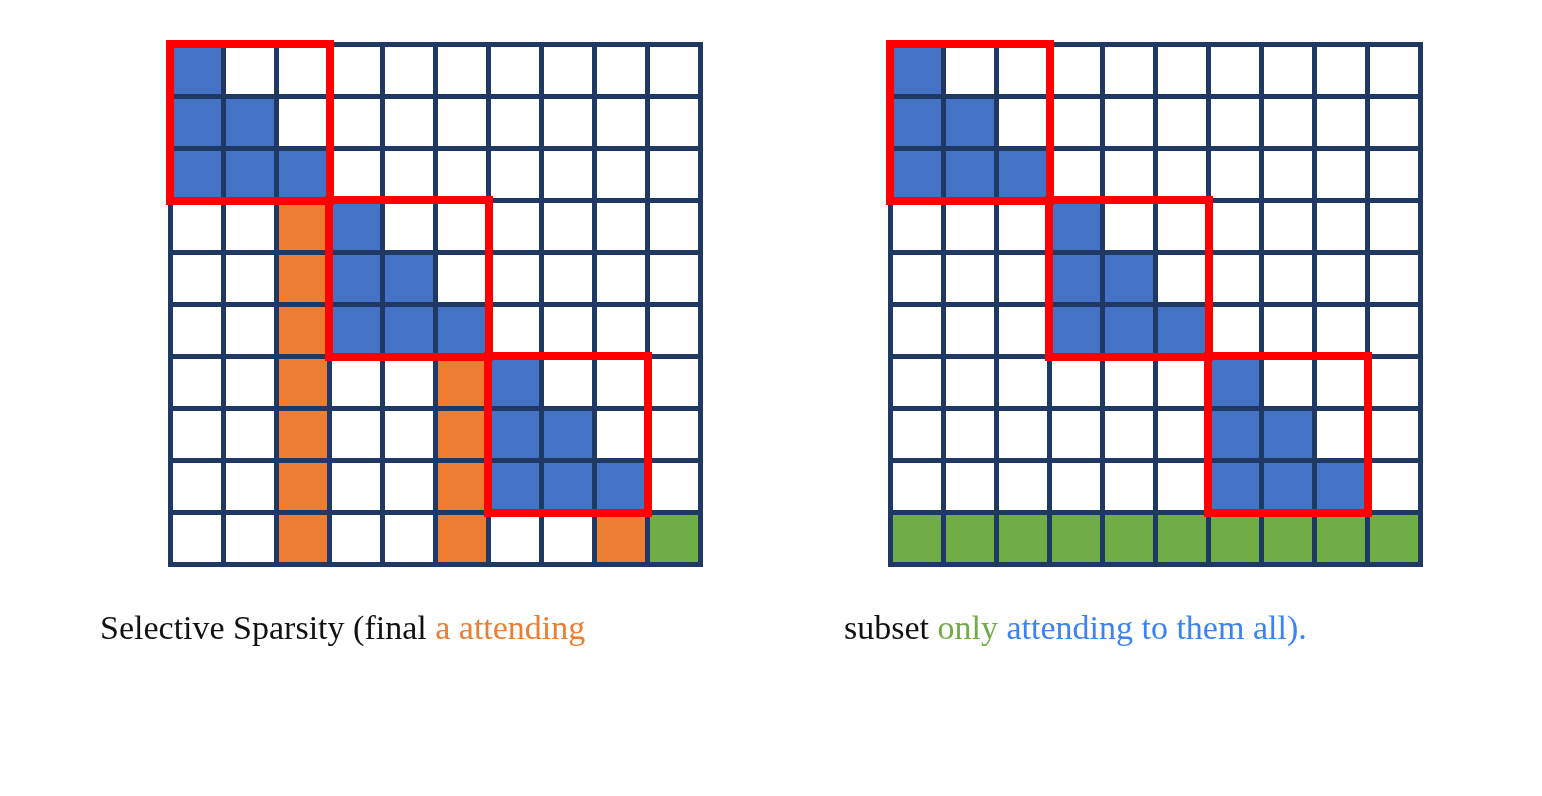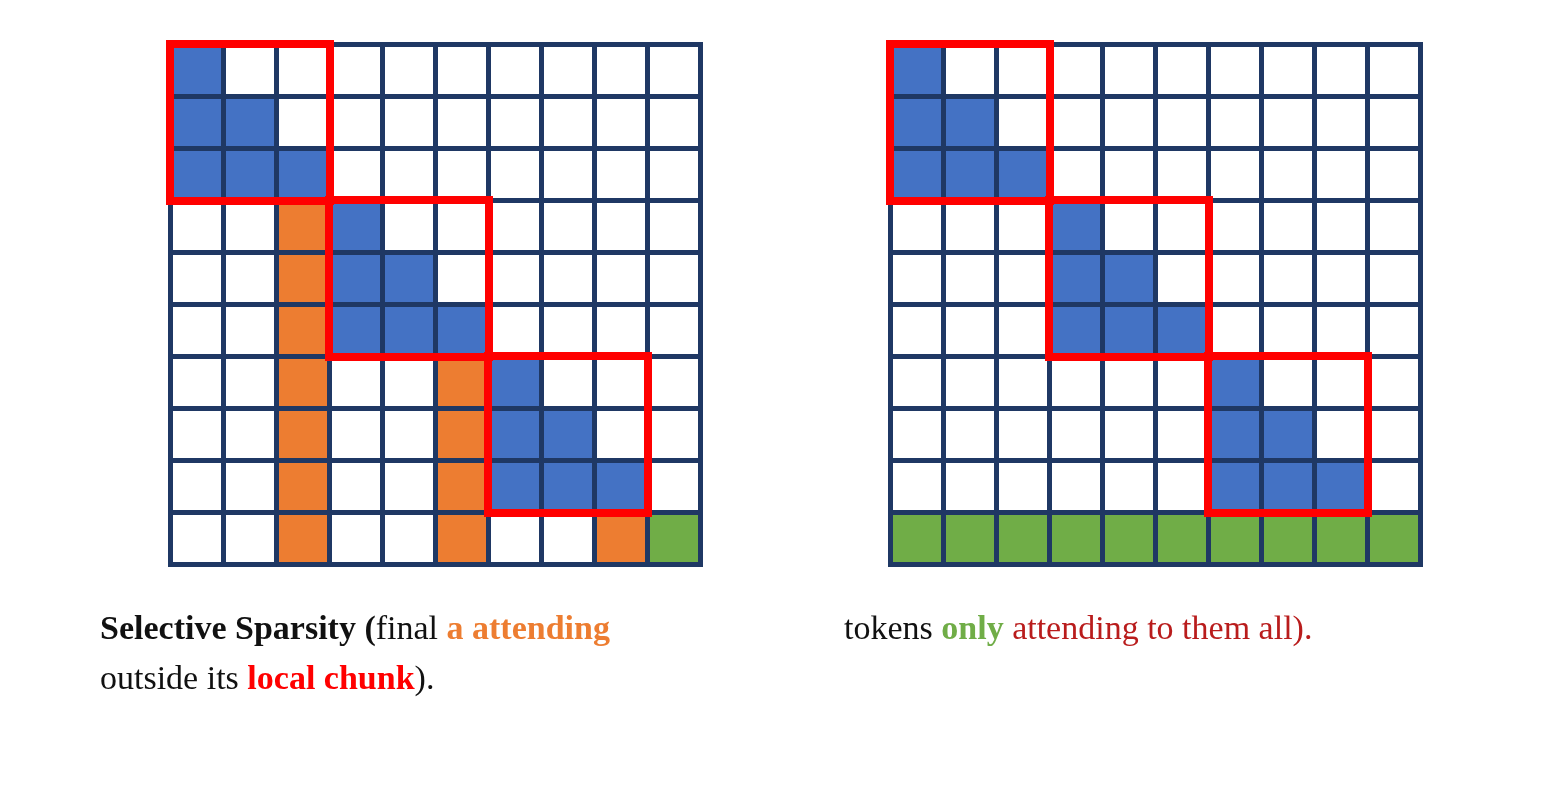--- a/index.html
+++ b/index.html
@@ -41,21 +41,21 @@
   .caption {
     position: absolute;
     top: 603px;
     font-size: 34px;
     line-height: 50px;
     white-space: nowrap;
   }
   .caption-left  { left: 100px; }
   .caption-right { left: 844px; }
   .cap-line { display: block; }
-  .seg-bold { font-weight: 700; }
+  .seg-bold { font-weight: 400; }
 </style>
 </head>
 <body>
 
 <div class="figure">
 
   <div class="panel">
     <div class="sparsity-grid grid-left" style="background: rgb(31, 56, 100);">
         <div class="cell" style="background: rgb(68, 114, 196);"></div>
         <div class="cell" style="background: rgb(255, 255, 255);"></div>
@@ -156,21 +156,20 @@
         <div class="cell" style="background: rgb(255, 255, 255);"></div>
         <div class="cell" style="background: rgb(255, 255, 255);"></div>
         <div class="cell" style="background: rgb(237, 125, 49);"></div>
         <div class="cell" style="background: rgb(112, 173, 71);"></div>
         <div class="chunk-box" style="border-color: rgb(255, 0, 0); left: -2px; top: -2px; width: 168px; height: 165px;"></div>
         <div class="chunk-box" style="border-color: rgb(255, 0, 0); left: 157px; top: 154px; width: 168px; height: 165px;"></div>
         <div class="chunk-box" style="border-color: rgb(255, 0, 0); left: 316px; top: 310px; width: 168px; height: 165px;"></div>
       </div>
     <div class="caption caption-left">
         <div class="cap-line"><span class="seg-bold" style="color: rgb(17, 17, 17);">Selective Sparsity (</span><span style="color: rgb(17, 17, 17);">final </span><span class="seg-bold" style="color: rgb(237, 125, 49);">a attending</span></div>
-        <div class="cap-line"><span style="color: rgb(17, 17, 17);">outside its </span><span class="seg-bold" style="color: rgb(255, 0, 0);">local chunk</span><span style="color: rgb(17, 17, 17);">).</span></div>
       </div>
   </div>
 
   <div class="panel">
     <div class="sparsity-grid grid-right" style="background: rgb(31, 56, 100);">
         <div class="cell" style="background: rgb(68, 114, 196);"></div>
         <div class="cell" style="background: rgb(255, 255, 255);"></div>
         <div class="cell" style="background: rgb(255, 255, 255);"></div>
         <div class="cell" style="background: rgb(255, 255, 255);"></div>
         <div class="cell" style="background: rgb(255, 255, 255);"></div>
@@ -267,17 +266,17 @@
         <div class="cell" style="background: rgb(112, 173, 71);"></div>
         <div class="cell" style="background: rgb(112, 173, 71);"></div>
         <div class="cell" style="background: rgb(112, 173, 71);"></div>
         <div class="cell" style="background: rgb(112, 173, 71);"></div>
         <div class="cell" style="background: rgb(112, 173, 71);"></div>
         <div class="chunk-box" style="border-color: rgb(255, 0, 0); left: -2px; top: -2px; width: 168px; height: 165px;"></div>
         <div class="chunk-box" style="border-color: rgb(255, 0, 0); left: 157px; top: 154px; width: 168px; height: 165px;"></div>
         <div class="chunk-box" style="border-color: rgb(255, 0, 0); left: 316px; top: 310px; width: 168px; height: 165px;"></div>
       </div>
     <div class="caption caption-right">
-        <div class="cap-line"><span style="color: rgb(17, 17, 17);">tokens </span><span class="seg-bold" style="color: rgb(112, 173, 71);">only</span><span style="color: #b91c1c;"> attending to them all).</span></div>
+        <div class="cap-line"><span style="color: rgb(17, 17, 17);">subset </span><span class="seg-bold" style="color: rgb(112, 173, 71);">only</span><span style="color: #3b82f6;"> attending to them all).</span></div>
       </div>
   </div>
 
 </div>
 
 </body></html>

